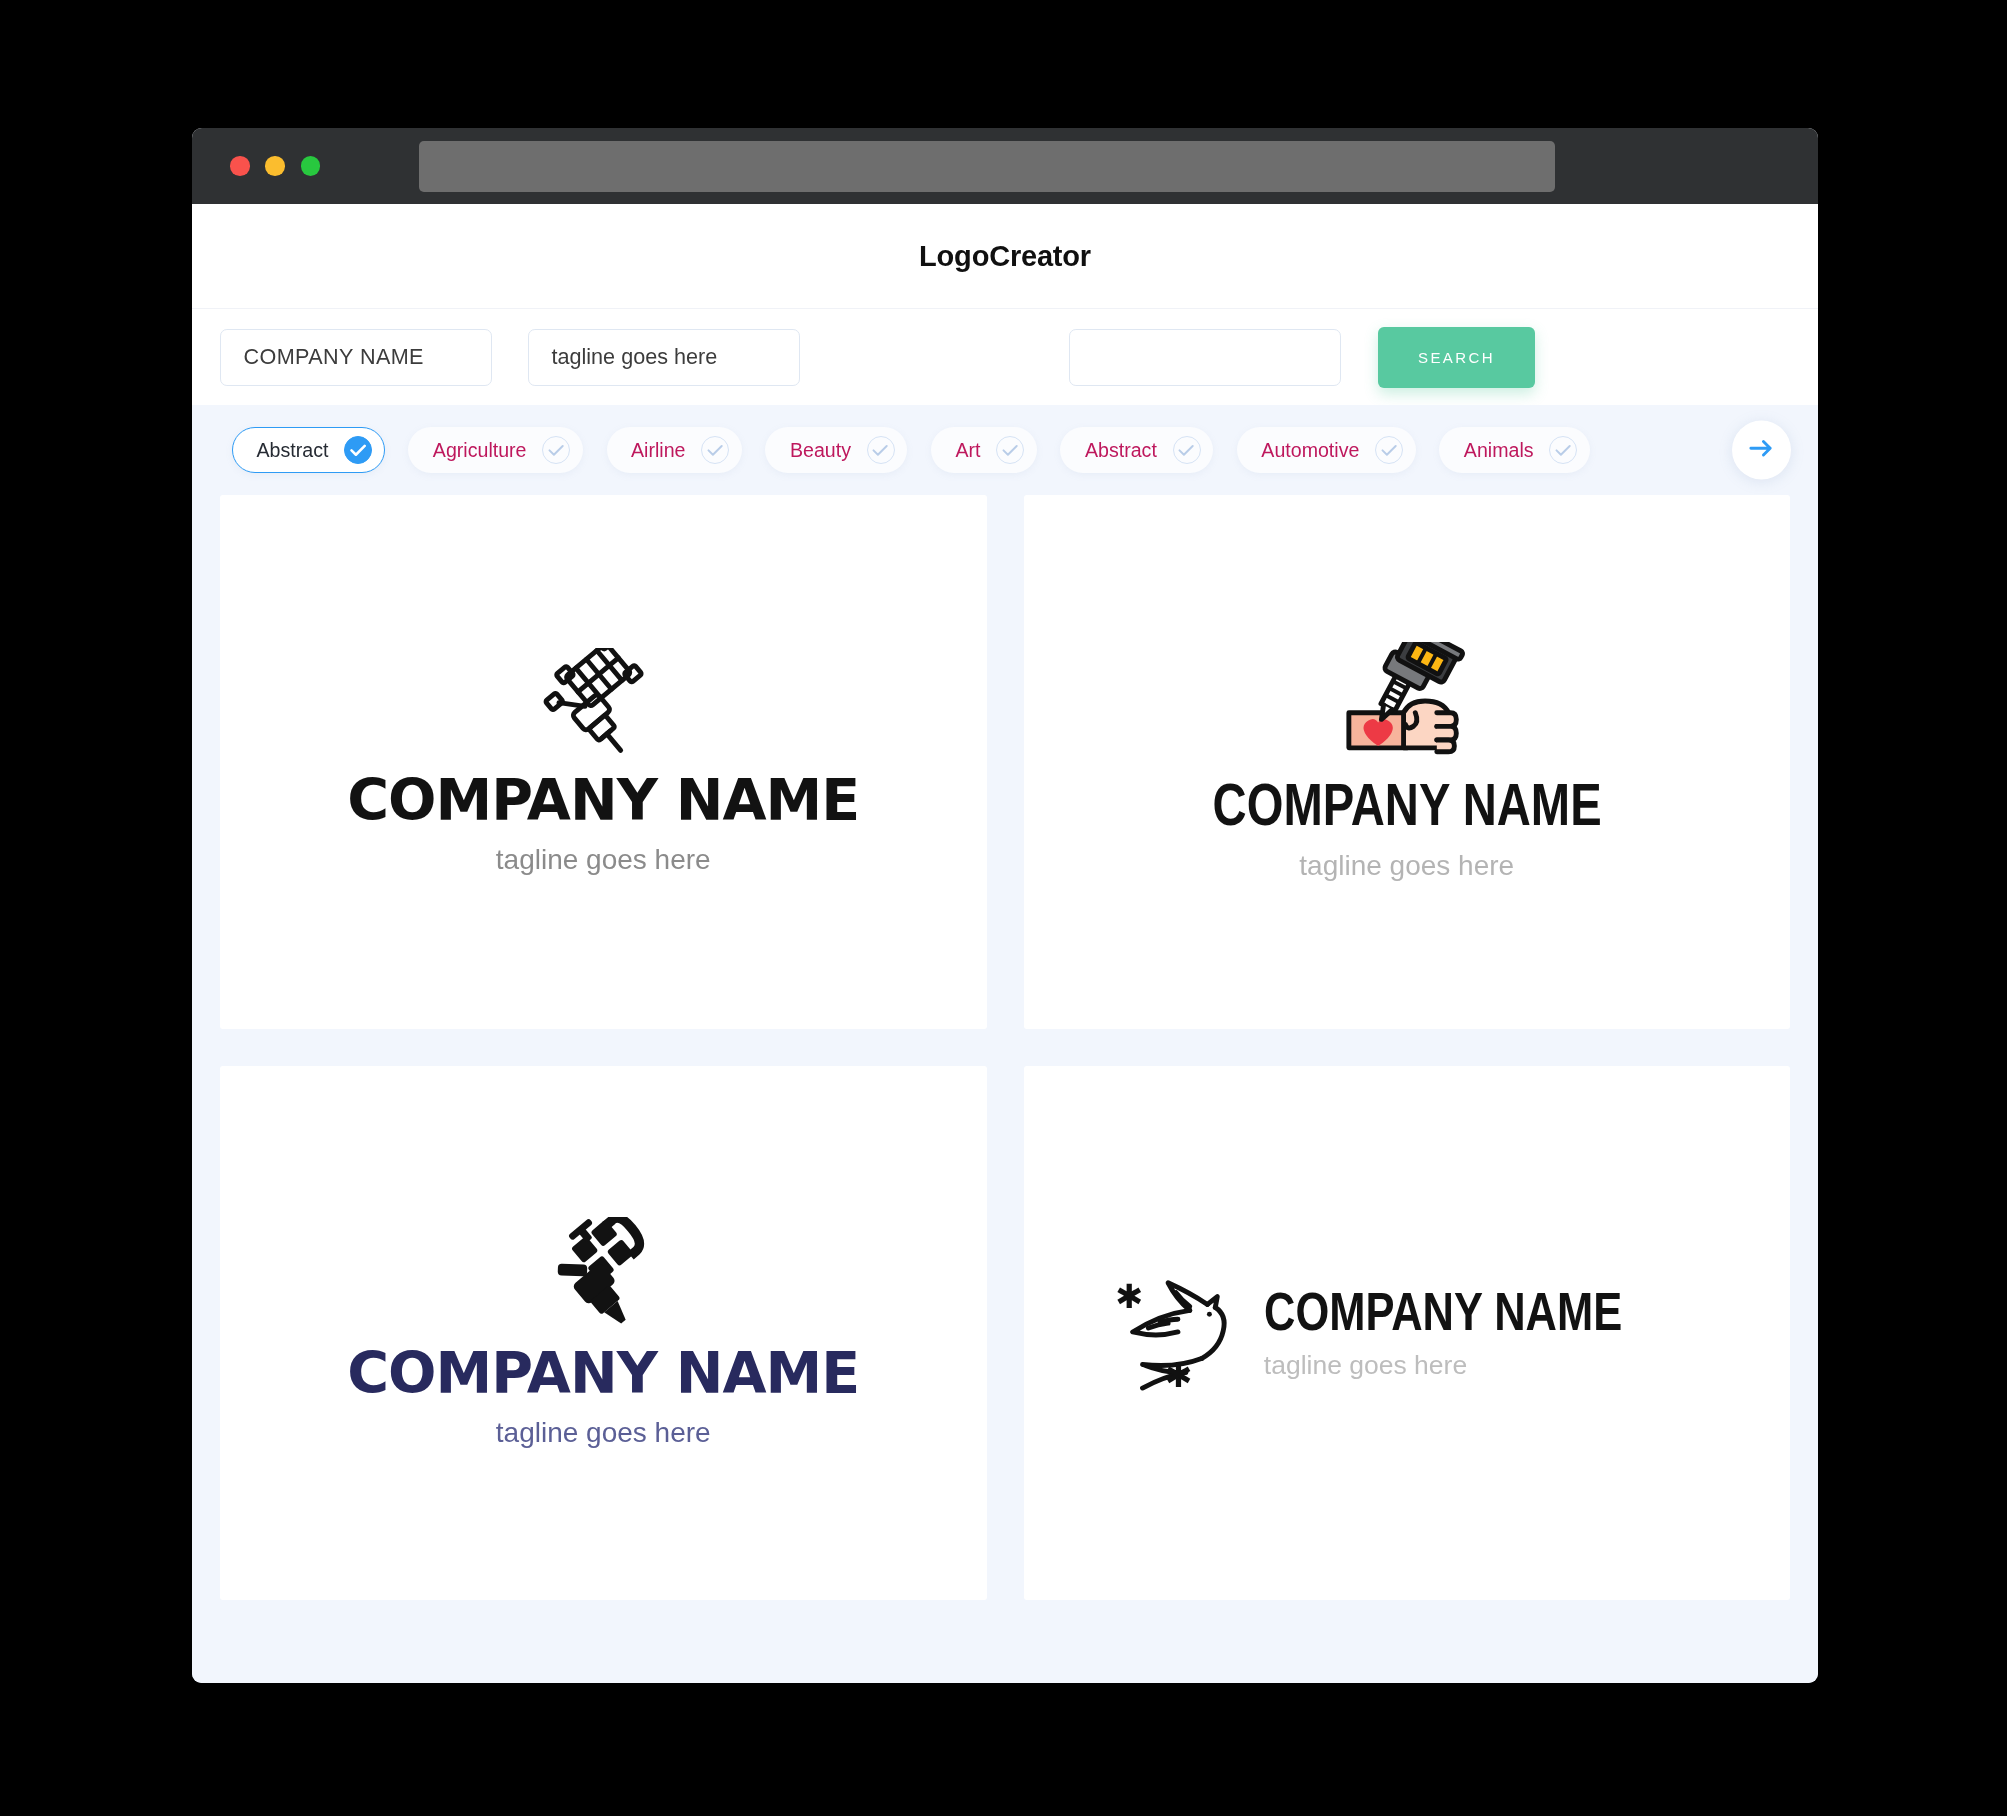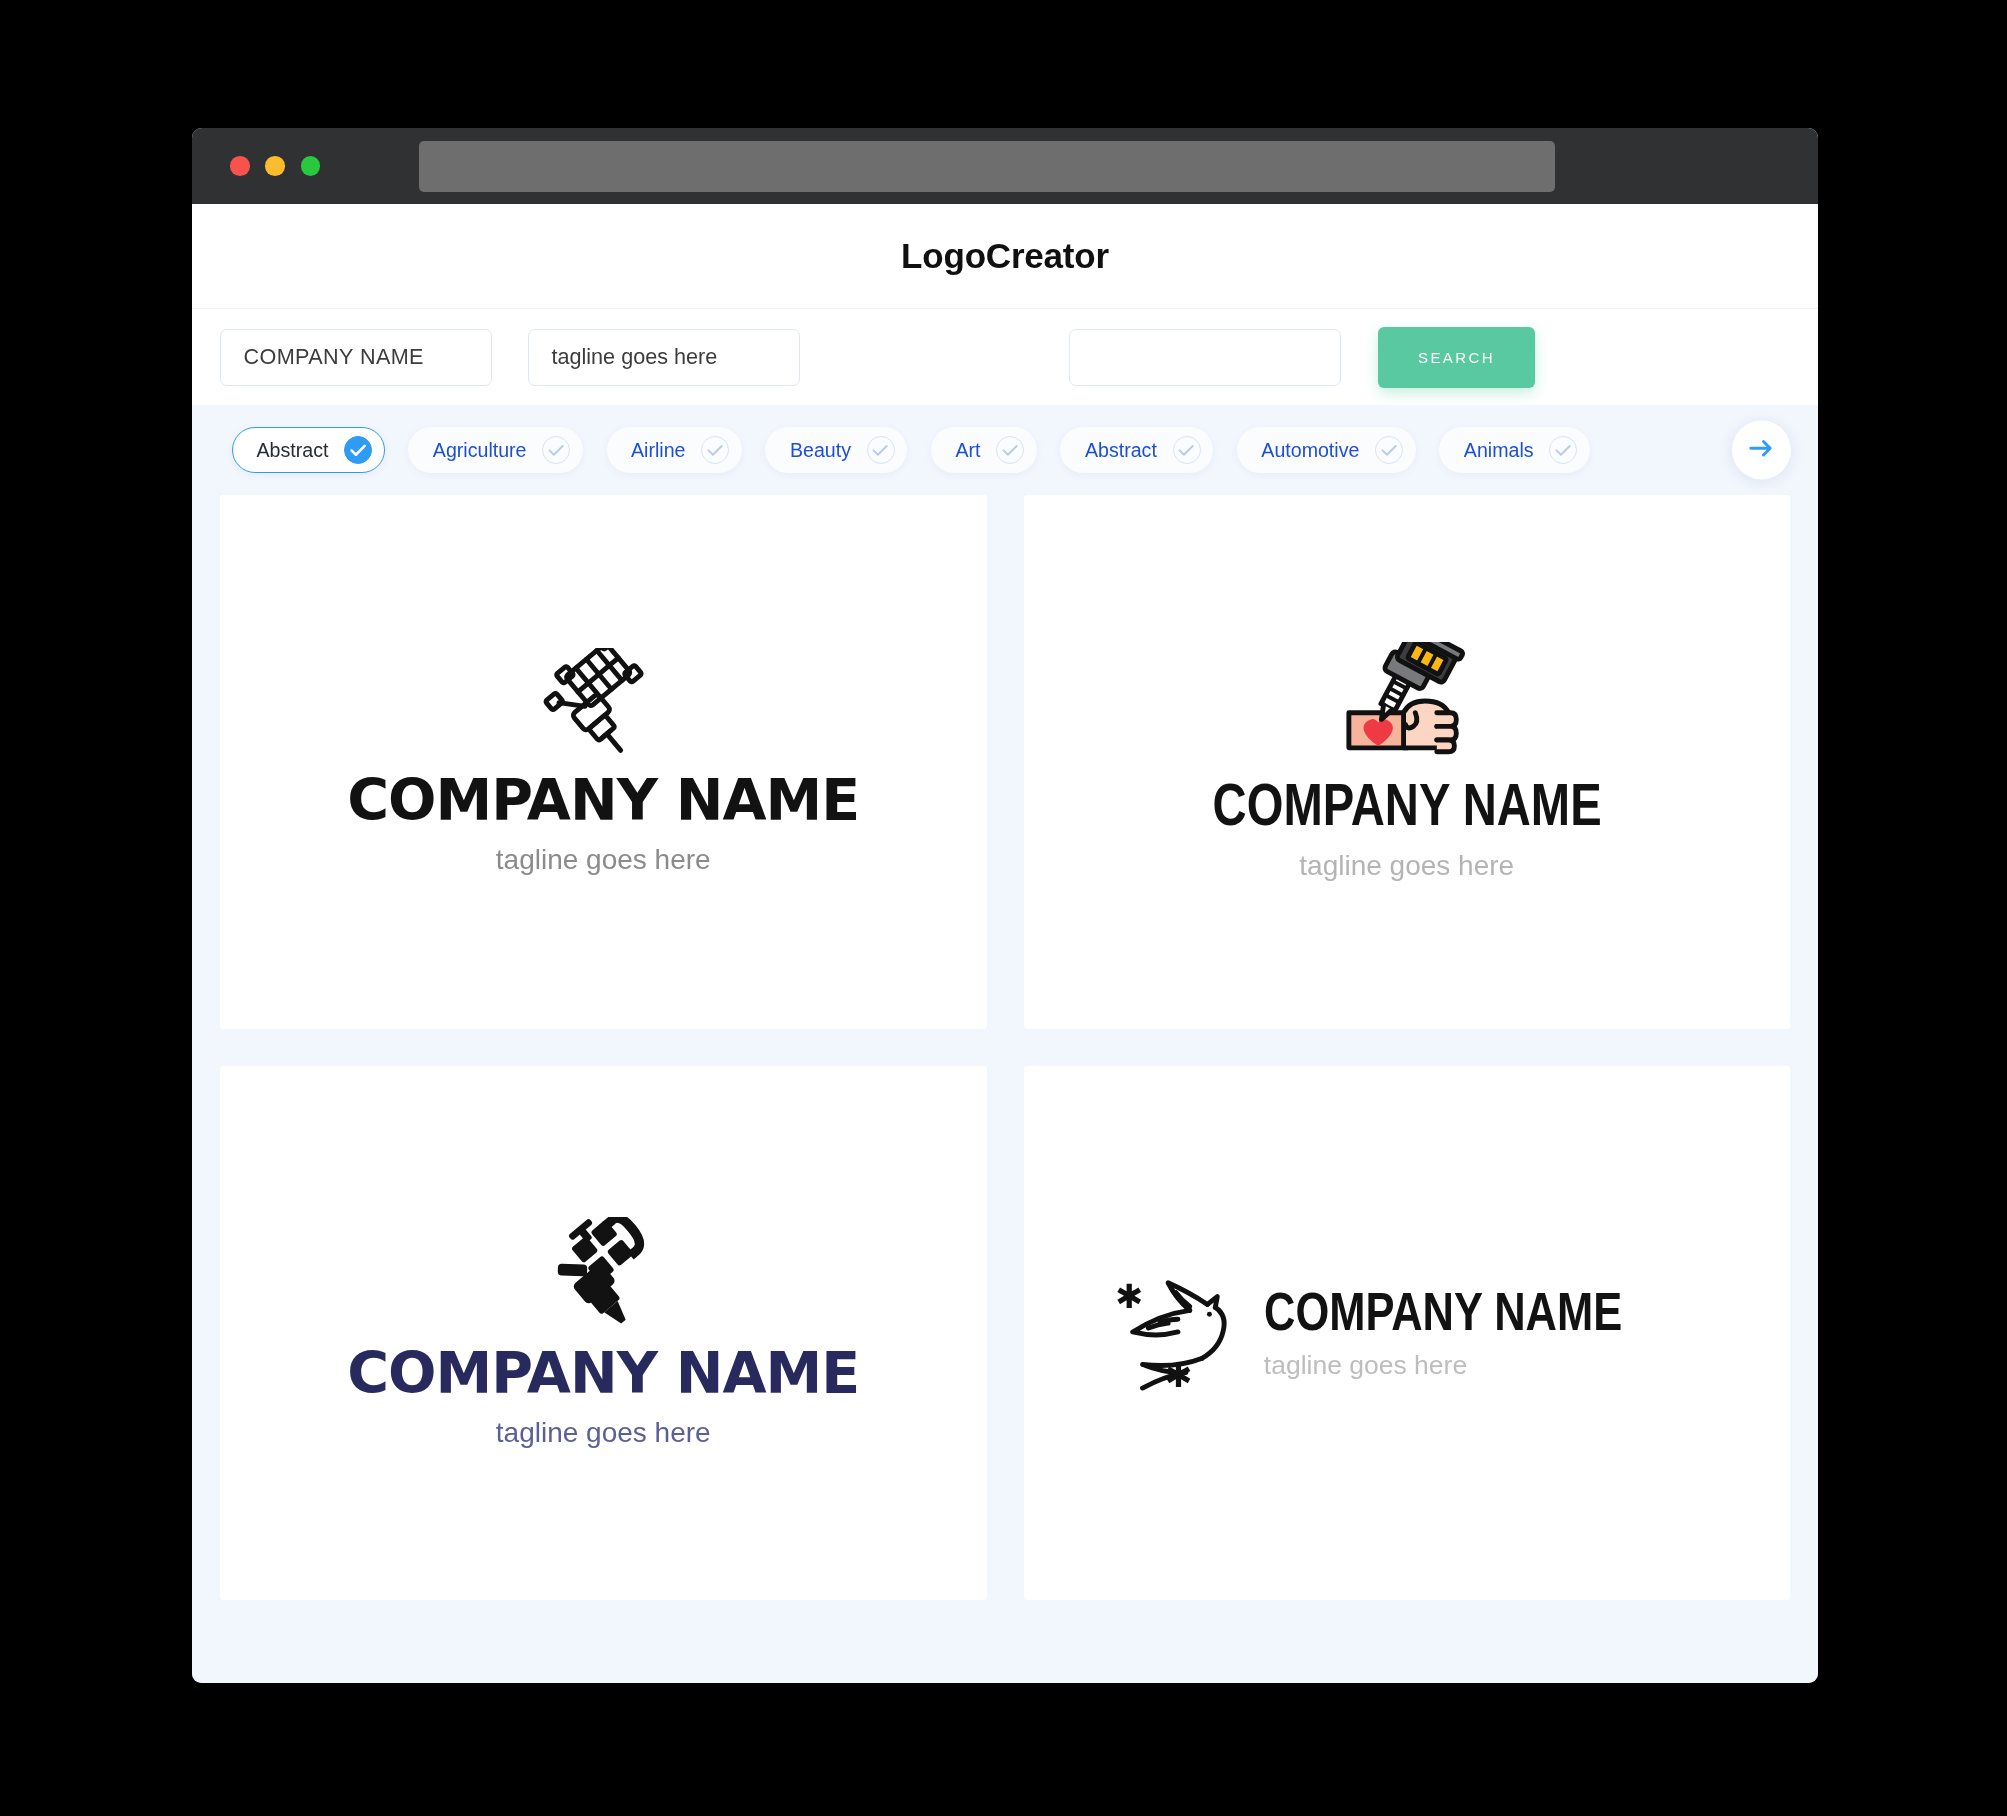--- a/index.html
+++ b/index.html
@@ -47,21 +47,21 @@
 
   
   .app-header {
     height: 104px;
     background: #ffffff;
     display: flex;
     align-items: center;
     justify-content: center;
   }
   .app-title {
-    font-size: 35px;
+    font-size: 29px;
     font-weight: bold;
     color: #101010;
     letter-spacing: -0.2px;
   }
 
   
   .toolbar {
     height: 97px;
     background: #ffffff;
     border-top: 1px solid #f0f2f7;
@@ -118,21 +118,21 @@
     align-items: center;
     padding: 0 11.8px 0 23.5px;
     margin-right: 23.5px;
     flex: 0 0 auto;
     border: 1px solid transparent;
     cursor: pointer;
     box-shadow: 0 2px 7.8px rgba(150,170,200,0.10);
   }
   .chip .label {
     font-size: 19.6px;
-    color: #1d4ed8;
+    color: #be185d;
     margin-right: 15.7px;
     white-space: nowrap;
   }
   .chip .tick {
     width: 28px; height: 28px;
     border-radius: 50%;
     border: 1.5px solid #d6e3f5;
     display: flex; align-items: center; justify-content: center;
     flex: 0 0 auto;
   }

